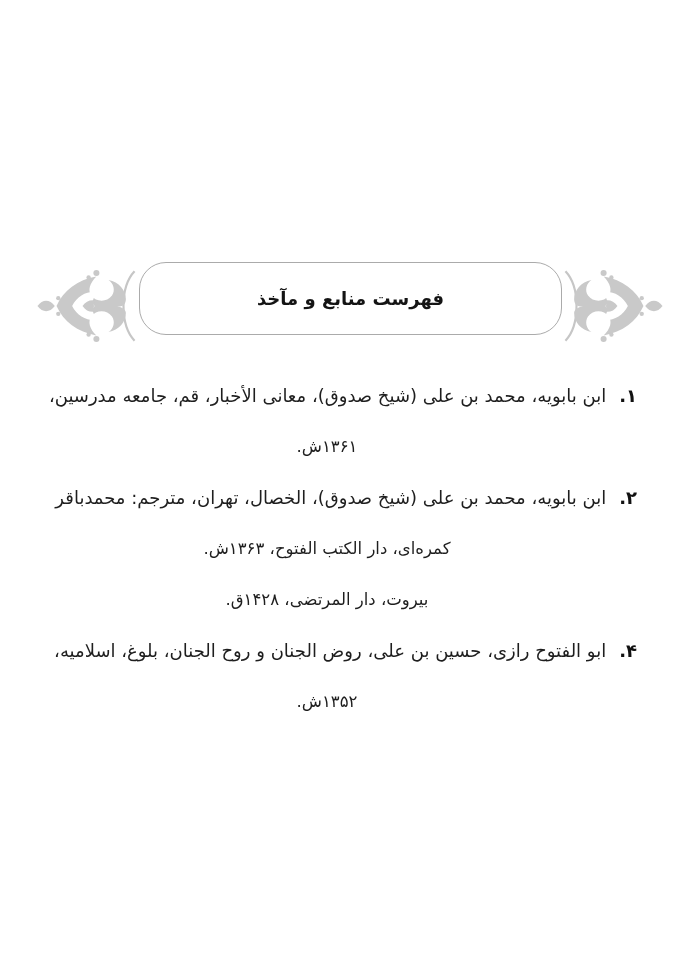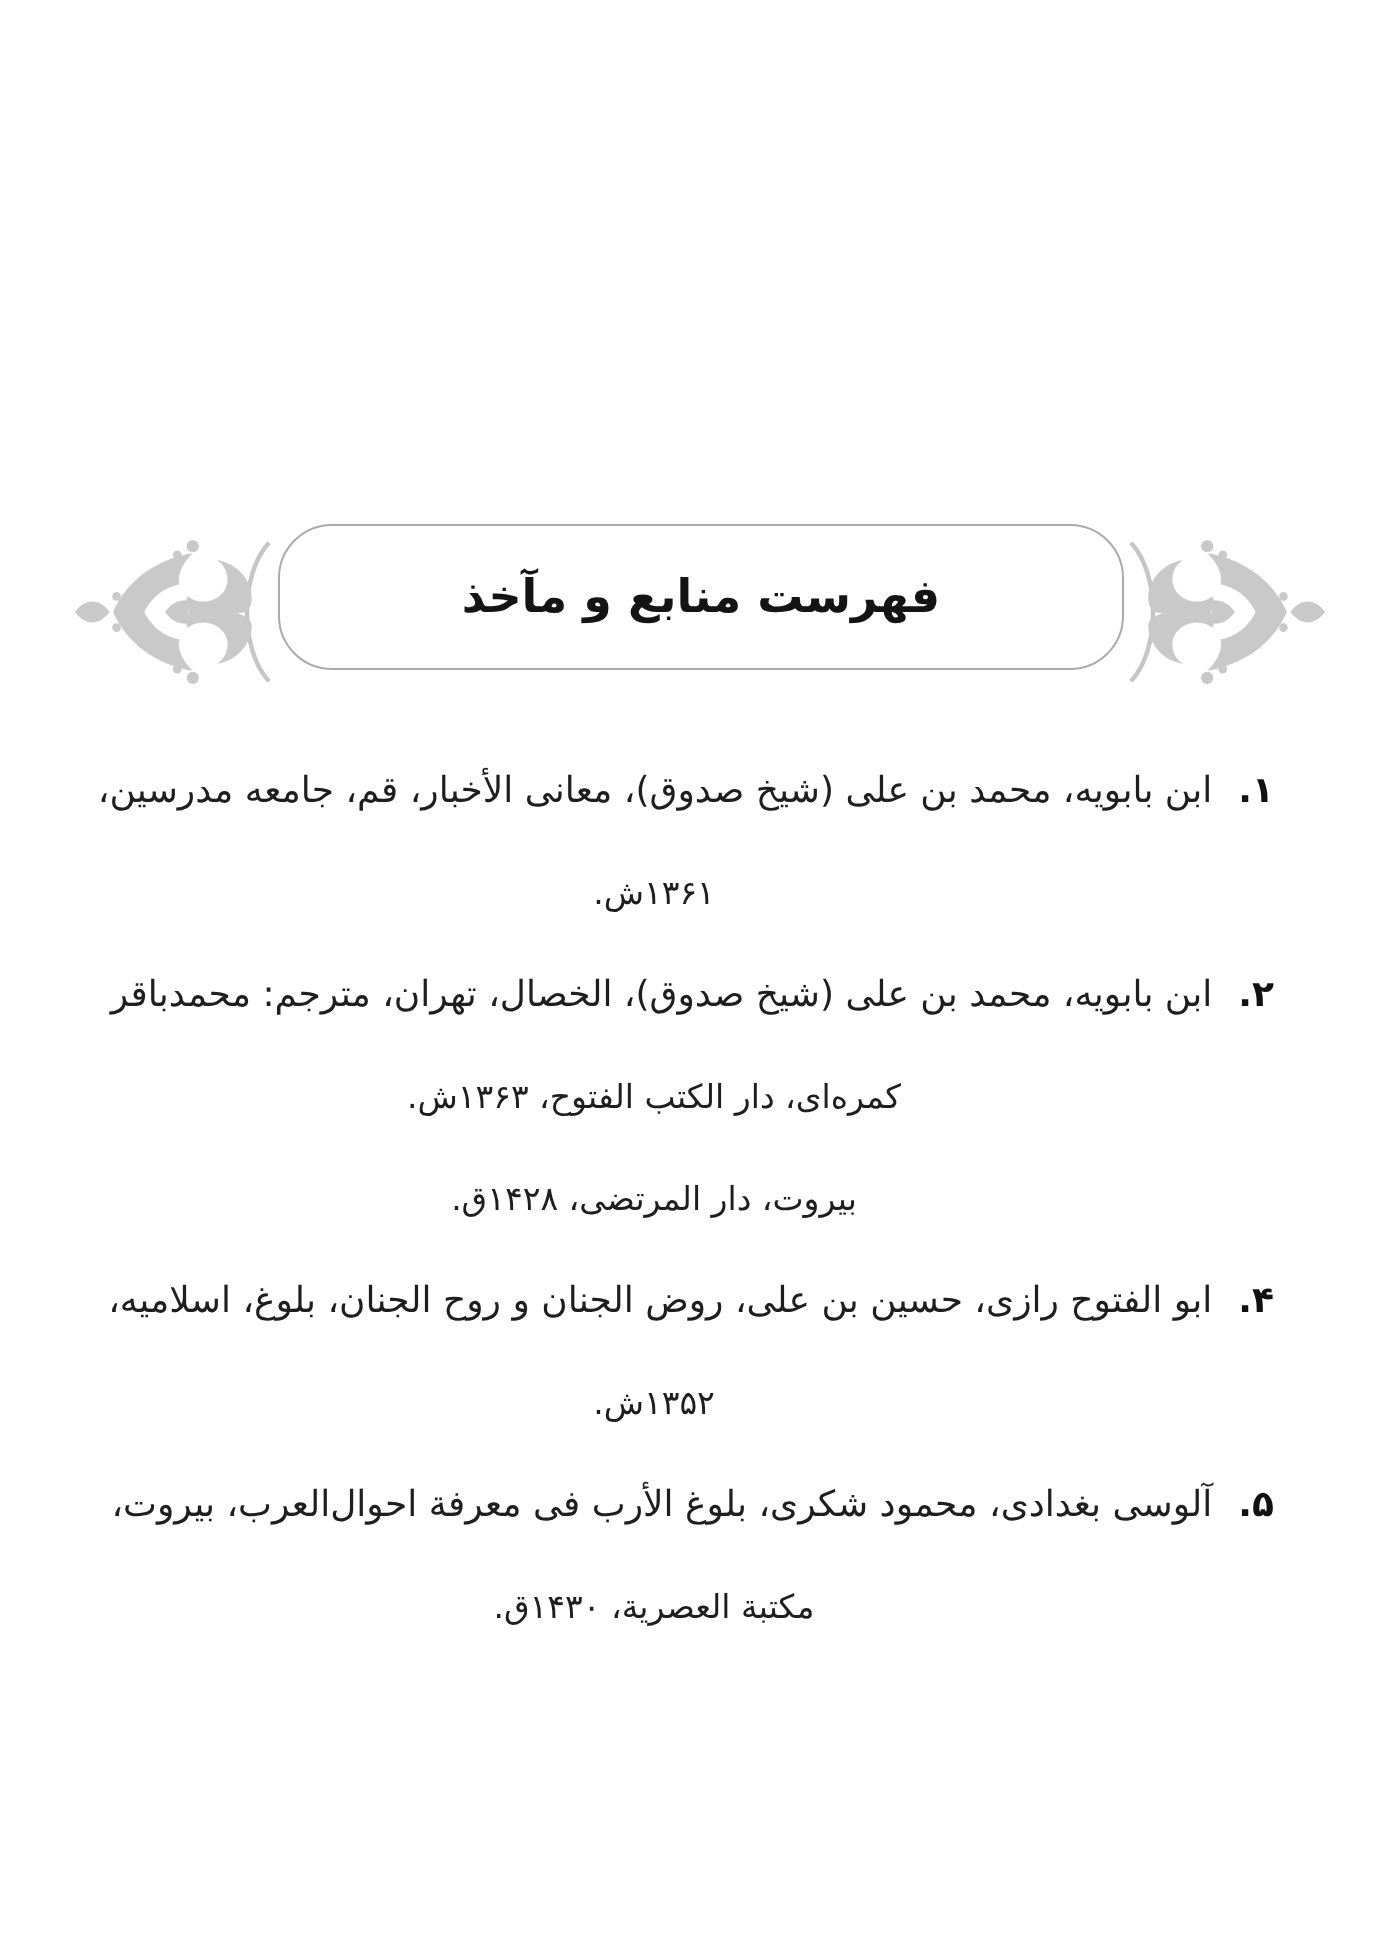--- a/index.html
+++ b/index.html
@@ -22,21 +22,21 @@
     top:4px;left:139px;
     width:421px;height:71px;
     border:1.5px solid #ababab;
     border-radius:27px;
     background:#ffffff;
     display:flex;align-items:center;justify-content:center;
     z-index:2;
   }
   .title-box h1{
     margin:0;
-    font-size:23px;
+    font-size:18px;
     font-weight:bold;
     color:#141414;
     letter-spacing:0;
   }
   .orn{
     position:absolute;
     width:104px;height:86px;
     top:5px;
     z-index:1;
   }
@@ -146,19 +146,15 @@
 
   <li class="entry">
     <div class="l2">بيروت، دار المرتضى، ۱۴۲۸ق.</div>
   </li>
 
   <li class="entry">
     <div class="l1"><span class="num">۴.</span><span class="txt">ابو الفتوح رازى، حسين بن على، روض الجنان و روح الجنان، بلوغ، اسلاميه،</span></div>
     <div class="l2">۱۳۵۲ش.</div>
   </li>
 
-  <li class="entry">
-    <div class="l1"><span class="num">۵.</span><span class="txt">آلوسى بغدادى، محمود شکرى، بلوغ الأرب فى معرفة احوال‌العرب، بيروت،</span></div>
-    <div class="l2">مکتبة العصرية، ۱۴۳۰ق.</div>
-  </li>
 </ol>
 
 </div>
 
 </body></html>

